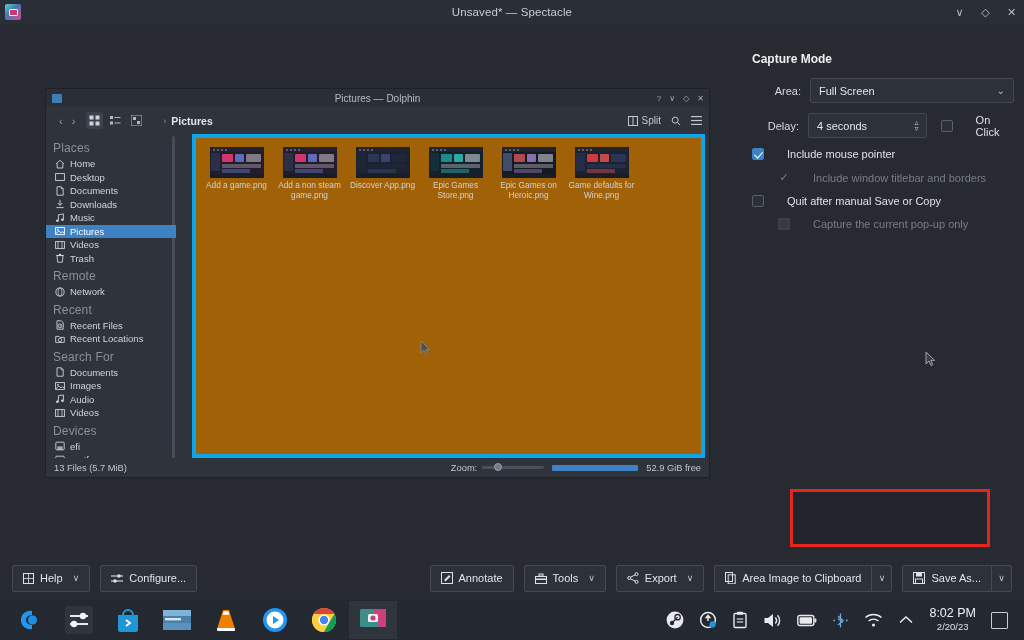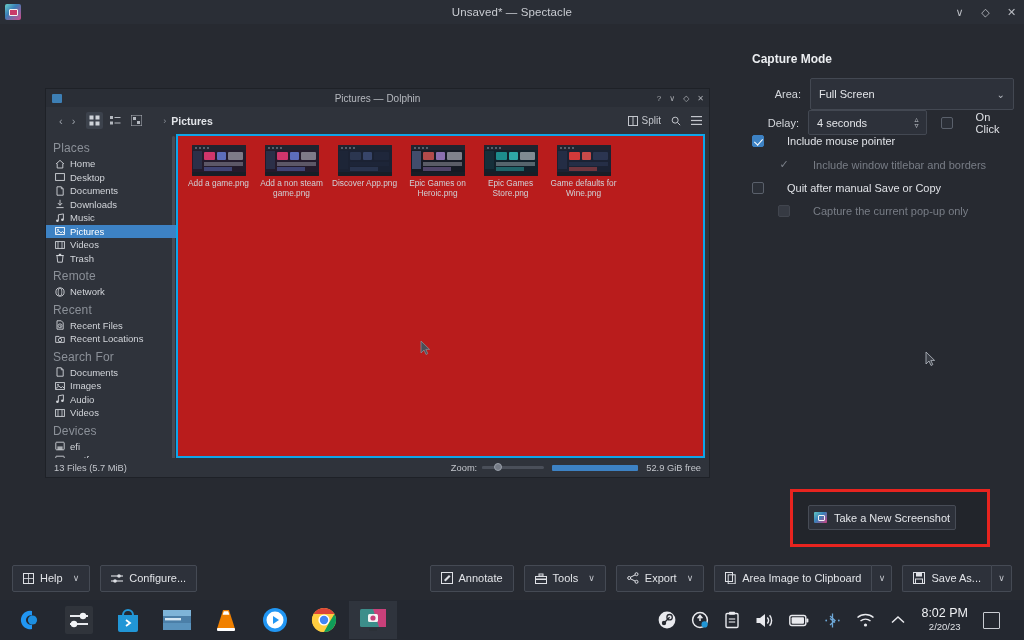--- a/index.html
+++ b/index.html
@@ -93,22 +93,22 @@
     position: absolute; left: 20px; right: 8px; bottom: 1px; height: 2px;
     background: #4a4f59; border-radius: 1px; overflow: hidden;
   }
   .capbar > i { display:block; height:100%; background:#3d82c4; }
   .d-sb-scroll {
     position: absolute; right: 1px; top: 2px; width: 3px; height: 330px;
     background: #474c56; border-radius: 2px;
   }
 
   .d-main {
-    flex: 1 1 auto; background: #b91c1c; border: 2px solid #0ea5e9;
-    margin: 0 4px 0 0; position: relative; overflow: hidden;
+    flex: 1 1 auto; background: #a16207; border: 4px solid #0ea5e9;
+    margin: 0 4px 0 16px; position: relative; overflow: hidden;
   }
   .file-grid {
     display: flex; flex-wrap: wrap; padding: 6px 2px 0 4px; gap: 0;
   }
   .file-cell {
     width: 73px; padding: 3px 2px 4px; display:flex; flex-direction:column;
     align-items:center; gap:3px;
   }
   .thumb {
     width: 54px; height: 31px; border-radius: 1px; position: relative; overflow: hidden;
@@ -134,24 +134,24 @@
   .zoom-wrap { display:flex; align-items:center; gap:5px; }
   .zoom-track { width: 62px; height: 3px; background:#4a4f59; border-radius:2px; position:relative; }
   .zoom-track > b { position:absolute; left:0; top:0; height:100%; width:14px; background:#4a4f59; border-radius:2px; }
   .zoom-knob { width:8px; height:8px; border-radius:50%; background:#757b86; border:1px solid #9aa0aa;
                position:absolute; left:12px; top:-3px; }
   .free-bar { width: 86px; height: 6px; background:#3d82c4; border-radius:1px; }
 
   
   .panel { position: absolute; left: 752px; top: 52px; width: 262px; }
   .sec-title { font-size: 12px; font-weight: bold; color: #eceef1; margin-bottom: 12px; }
-  .form-row { display: flex; align-items: center; }
+  .form-row { display: flex; align-items: center; margin-bottom: 10px; }
   .form-label { width: 58px; text-align: right; padding-right: 9px; font-size: 11px; color:#d5d8dd; }
   .combo {
-    flex: 1 1 auto; height: 32px; background: #2d313a; border: 1px solid #434852;
+    flex: 1 1 auto; height: 25px; background: #2d313a; border: 1px solid #434852;
     border-radius: 2px; display:flex; align-items:center; padding: 0 8px;
     font-size: 11px; color:#e3e5e9; position: relative;
   }
   .combo .chev { position:absolute; right: 8px; color:#b5b9c0; font-size:10px; }
   .spin {
     width: 123px; height: 25px; background: #2d313a; border: 1px solid #434852;
     border-radius: 2px; display:flex; align-items:center; padding: 0 8px;
     font-size: 11px; color:#e3e5e9; position: relative;
   }
   .spin .arrows {
@@ -218,21 +218,21 @@
   .bb-gap { width: 10px; }
 
   
   .taskbar {
     position: absolute; left: 0; top: 600px; width: 1024px; height: 40px;
     background: #242830; display: flex; align-items: center;
   }
   .tasks { display:flex; align-items:center; gap: 1px; padding-left: 6px; }
   .tk { width: 48px; height: 38px; display:flex; align-items:center; justify-content:center; position:relative;}
   .tk.active { background: #2f343d; }
-  .tray { position:absolute; right: 24px; display:flex; align-items:center; gap: 15px; }
+  .tray { position:absolute; right: 16px; display:flex; align-items:center; gap: 15px; }
   .tray-ico { display:flex; align-items:center; justify-content:center; color:#e6e8ec; }
   .clock { text-align:center; line-height: 13px; color:#f0f1f4; }
   .clock .t { font-size: 12.5px; }
   .clock .d { font-size: 9.5px; color:#dfe1e5; }
   .showdesk { width: 17px; height: 17px; border: 1.5px solid #c9ccd2; border-radius:1px; }
 
   .cursor { position: absolute; width: 11px; height: 16px; pointer-events:none; }
 </style>
 </head>
 <body>
@@ -557,60 +557,60 @@
                   <div style="position:absolute;left:25px;top:2px;width:9px;height:8px;background:#37456a;border-radius:1px"></div>
                   <div style="position:absolute;left:36px;top:2px;width:15px;height:8px;background:#232c42;opacity:.55;border-radius:1px"></div>
                   <div style="position:absolute;left:12px;top:12px;width:39px;height:4px;background:#232c42;opacity:.35"></div>
                   <div style="position:absolute;left:12px;top:17px;width:28px;height:4px;background:#37456a;opacity:.5"></div>
                 </div>
                 <div class="tb-foot"></div>
               </div>
               <div class="fname">Discover App.png</div>
             </div>
             <div class="file-cell">
+              <div class="thumb" style="background: rgb(18, 33, 43);">
+                <div class="tb-top"></div>
+                <div class="tb-dots">
+                  <i></i>
+                  <i></i>
+                  <i></i>
+                  <i></i>
+                </div>
+                <div class="tb-body">
+                  <div style="position:absolute;left:1px;top:1px;width:9px;height:18px;background:#16333f;opacity:.8"></div>
+                  <div style="position:absolute;left:12px;top:2px;width:11px;height:8px;background:#1d8c8c;border-radius:1px"></div>
+                  <div style="position:absolute;left:25px;top:2px;width:9px;height:8px;background:#2ea7a7;border-radius:1px"></div>
+                  <div style="position:absolute;left:36px;top:2px;width:15px;height:8px;background:#d8e4e8;opacity:.55;border-radius:1px"></div>
+                  <div style="position:absolute;left:12px;top:12px;width:39px;height:4px;background:#d8e4e8;opacity:.35"></div>
+                  <div style="position:absolute;left:12px;top:17px;width:28px;height:4px;background:#2ea7a7;opacity:.5"></div>
+                </div>
+                <div class="tb-foot"></div>
+              </div>
+              <div class="fname">Epic Games Store.png</div>
+            </div>
+            <div class="file-cell">
               <div class="thumb" style="background: rgb(22, 26, 36);">
                 <div class="tb-top"></div>
                 <div class="tb-dots">
                   <i></i>
                   <i></i>
                   <i></i>
                   <i></i>
                 </div>
                 <div class="tb-body">
                   <div style="position:absolute;left:1px;top:1px;width:9px;height:18px;background:#4c5a7e;opacity:.8"></div>
                   <div style="position:absolute;left:12px;top:2px;width:11px;height:8px;background:#b14a4a;border-radius:1px"></div>
                   <div style="position:absolute;left:25px;top:2px;width:9px;height:8px;background:#8a6fae;border-radius:1px"></div>
                   <div style="position:absolute;left:36px;top:2px;width:15px;height:8px;background:#d9d9e2;opacity:.55;border-radius:1px"></div>
                   <div style="position:absolute;left:12px;top:12px;width:39px;height:4px;background:#d9d9e2;opacity:.35"></div>
                   <div style="position:absolute;left:12px;top:17px;width:28px;height:4px;background:#8a6fae;opacity:.5"></div>
                 </div>
                 <div class="tb-foot"></div>
               </div>
               <div class="fname">Epic Games on Heroic.png</div>
-            </div>
-            <div class="file-cell">
-              <div class="thumb" style="background: rgb(18, 33, 43);">
-                <div class="tb-top"></div>
-                <div class="tb-dots">
-                  <i></i>
-                  <i></i>
-                  <i></i>
-                  <i></i>
-                </div>
-                <div class="tb-body">
-                  <div style="position:absolute;left:1px;top:1px;width:9px;height:18px;background:#16333f;opacity:.8"></div>
-                  <div style="position:absolute;left:12px;top:2px;width:11px;height:8px;background:#1d8c8c;border-radius:1px"></div>
-                  <div style="position:absolute;left:25px;top:2px;width:9px;height:8px;background:#2ea7a7;border-radius:1px"></div>
-                  <div style="position:absolute;left:36px;top:2px;width:15px;height:8px;background:#d8e4e8;opacity:.55;border-radius:1px"></div>
-                  <div style="position:absolute;left:12px;top:12px;width:39px;height:4px;background:#d8e4e8;opacity:.35"></div>
-                  <div style="position:absolute;left:12px;top:17px;width:28px;height:4px;background:#2ea7a7;opacity:.5"></div>
-                </div>
-                <div class="tb-foot"></div>
-              </div>
-              <div class="fname">Epic Games Store.png</div>
             </div>
             <div class="file-cell">
               <div class="thumb" style="background: rgb(27, 34, 51);">
                 <div class="tb-top"></div>
                 <div class="tb-dots">
                   <i></i>
                   <i></i>
                   <i></i>
                   <i></i>
                 </div>
@@ -692,24 +692,20 @@
           <span class="chk-label">Quit after manual Save or Copy</span>
         </div>
         <div class="chk-row indent">
           <span class="box disabled"></span>
           <span class="chk-label dim">Capture the current pop-up only</span>
         </div>
       </div>
   </div>
 
   <div class="shot-highlight"></div>
-  <div class="shot-btn">
-    <span class="shot-ico"></span>
-    <span>Take a New Screenshot</span>
-  </div>
 
   <div class="bottombar">
     <div class="btn">
       <span class="ico">
         <svg width="11" height="11" viewBox="0 0 11 11">
             <rect x="0.5" y="0.5" width="10" height="10" fill="none" stroke="#dfe1e6"></rect>
             <line x1="5.5" y1="0.5" x2="5.5" y2="10.5" stroke="#dfe1e6" stroke-width="0.8"></line>
             <line x1="0.5" y1="5.5" x2="10.5" y2="5.5" stroke="#dfe1e6" stroke-width="0.8"></line>
           </svg>
       </span>

